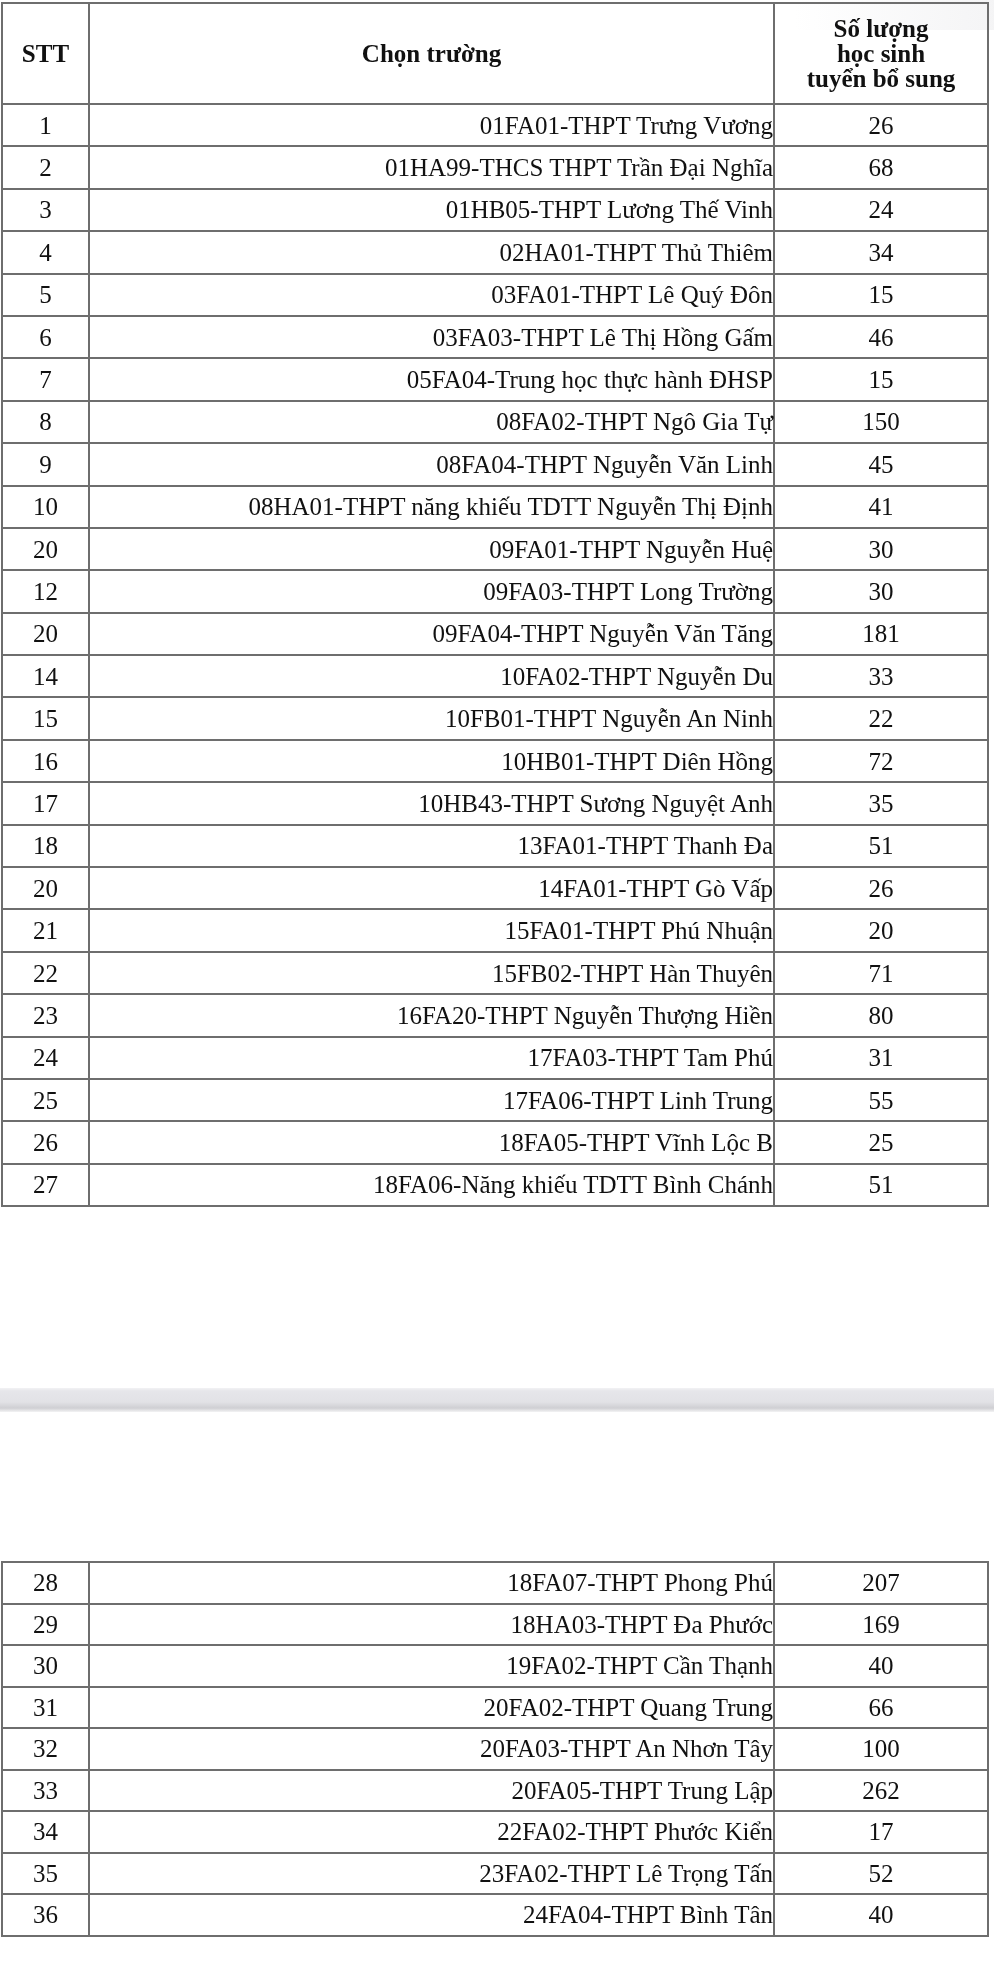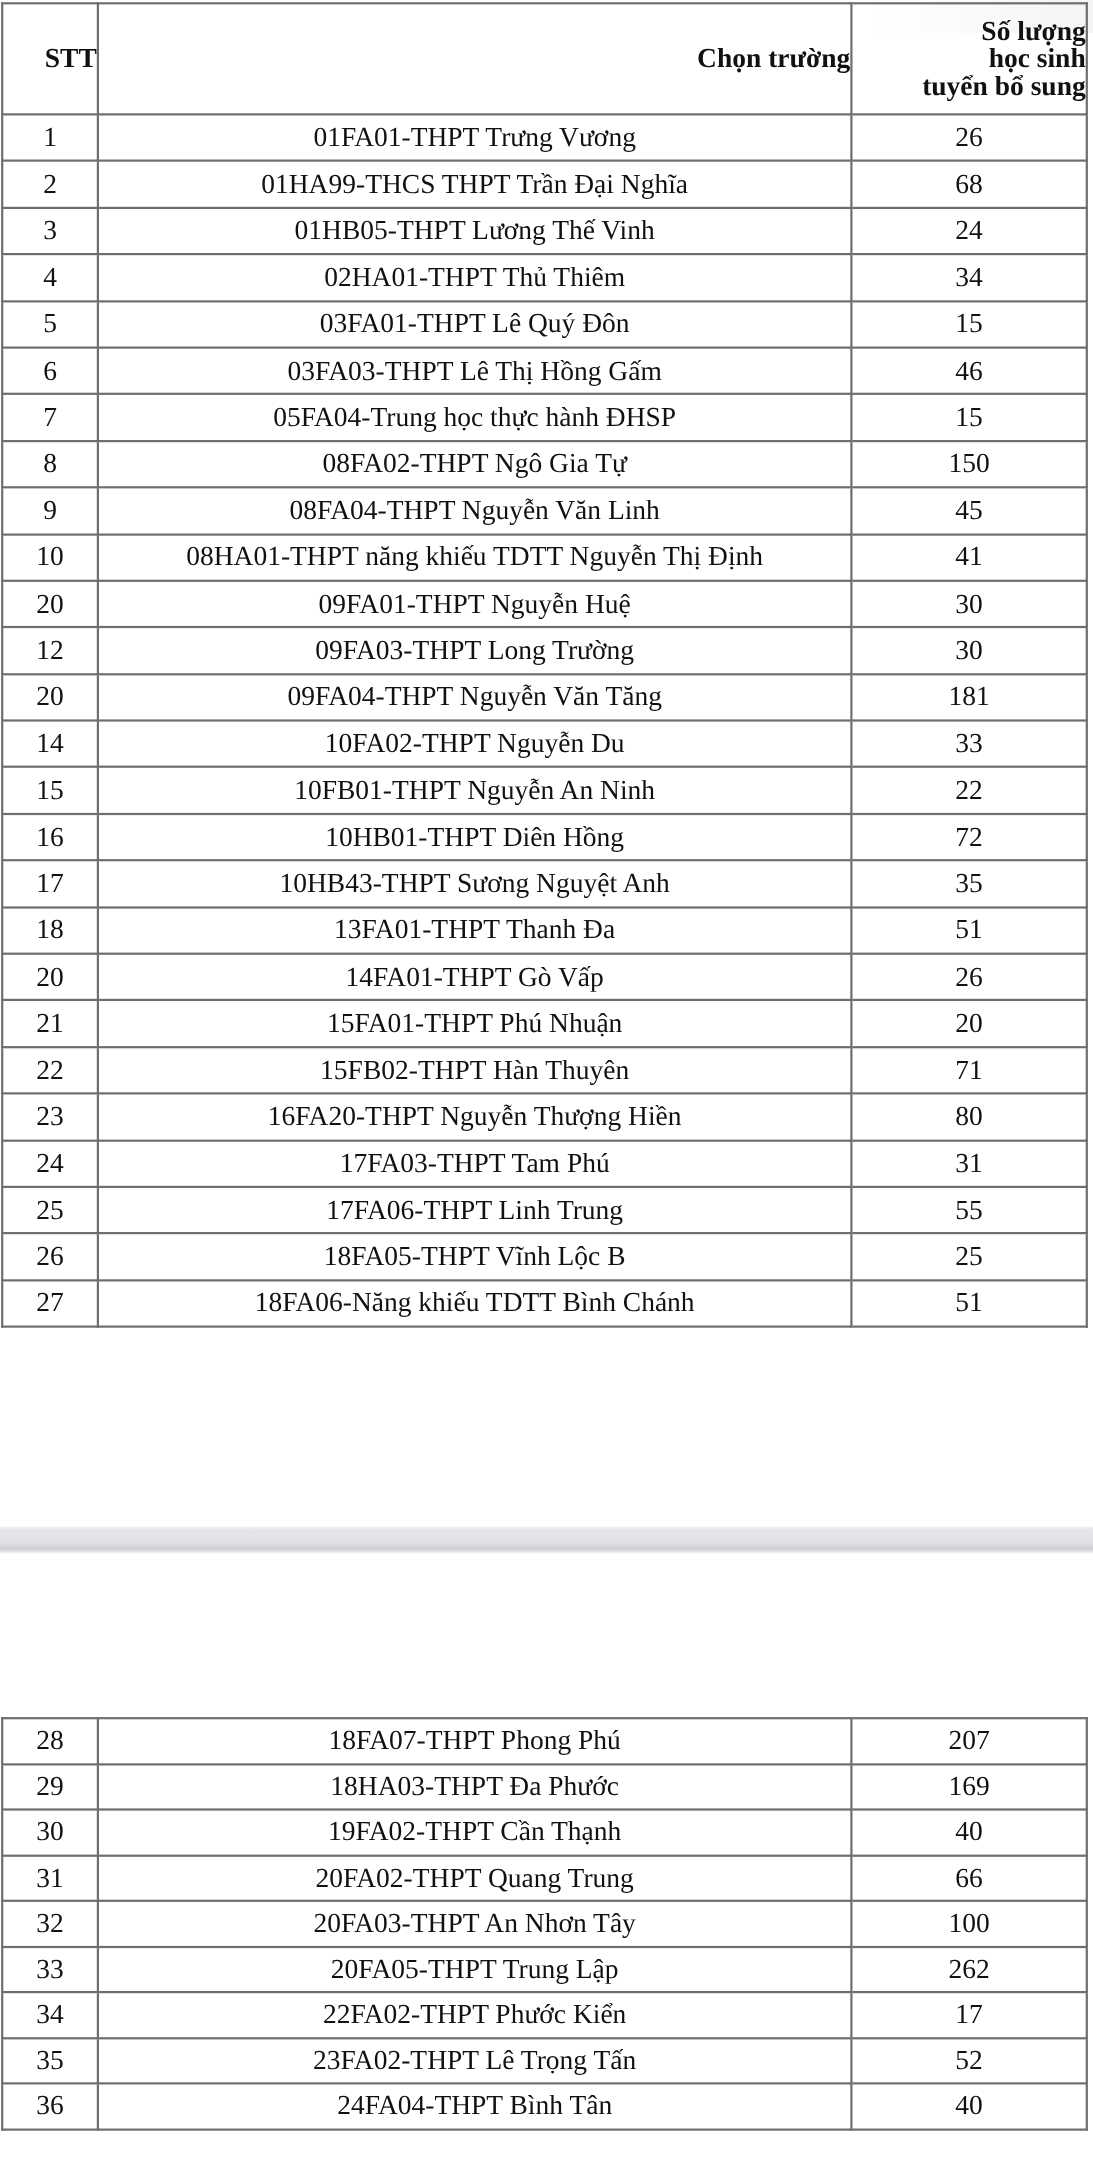--- a/index.html
+++ b/index.html
@@ -29,37 +29,37 @@
     line-height: 1;
   }
   #table-1 { top: 2px; }
   #table-2 { top: 1532px; margin-top: 29px; }
   col.c-stt { width: 87px; }
   col.c-name { width: 685px; }
   col.c-qty { width: 214px; }
 
   th.h-stt, th.h-name, th.h-qty {
     font-weight: bold;
-    text-align: right;
+    text-align: center;
     height: 99px;
     margin-left: 35px;
   }
   th.h-stt { font-size: 26px; }
   th.h-name { font-size: 26px; }
   th.h-qty { font-size: 24px; line-height: 1.08; padding-top: 2px; }
   th.h-qty span { display: block; }
 
   tr.row td { height: 39.5px; }
   #table-1 tr.row td { height: 40.4px; }
   td.stt {
     text-align: center;
     padding-top: 4px;
   }
   td.name {
-    text-align: center;
+    text-align: right;
     padding-left: 10px;
     padding-top: 2px;
   }
   td.qty {
     text-align: center;
     padding-top: 2px;
   }
 
   .page-gap-band {
     position: absolute;

